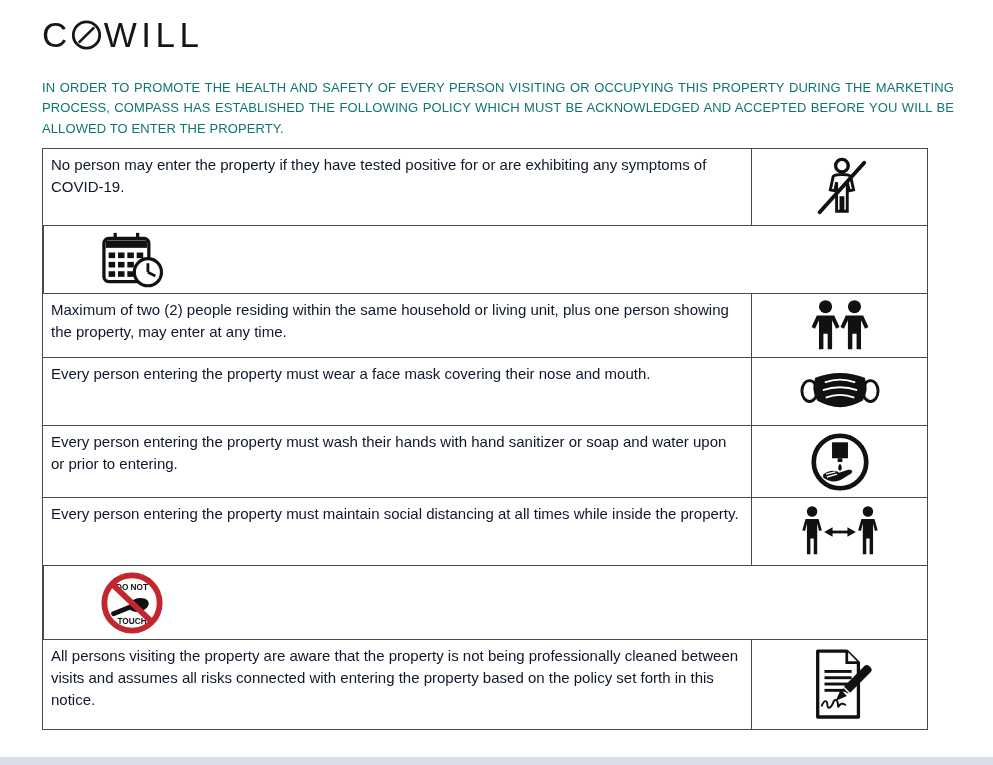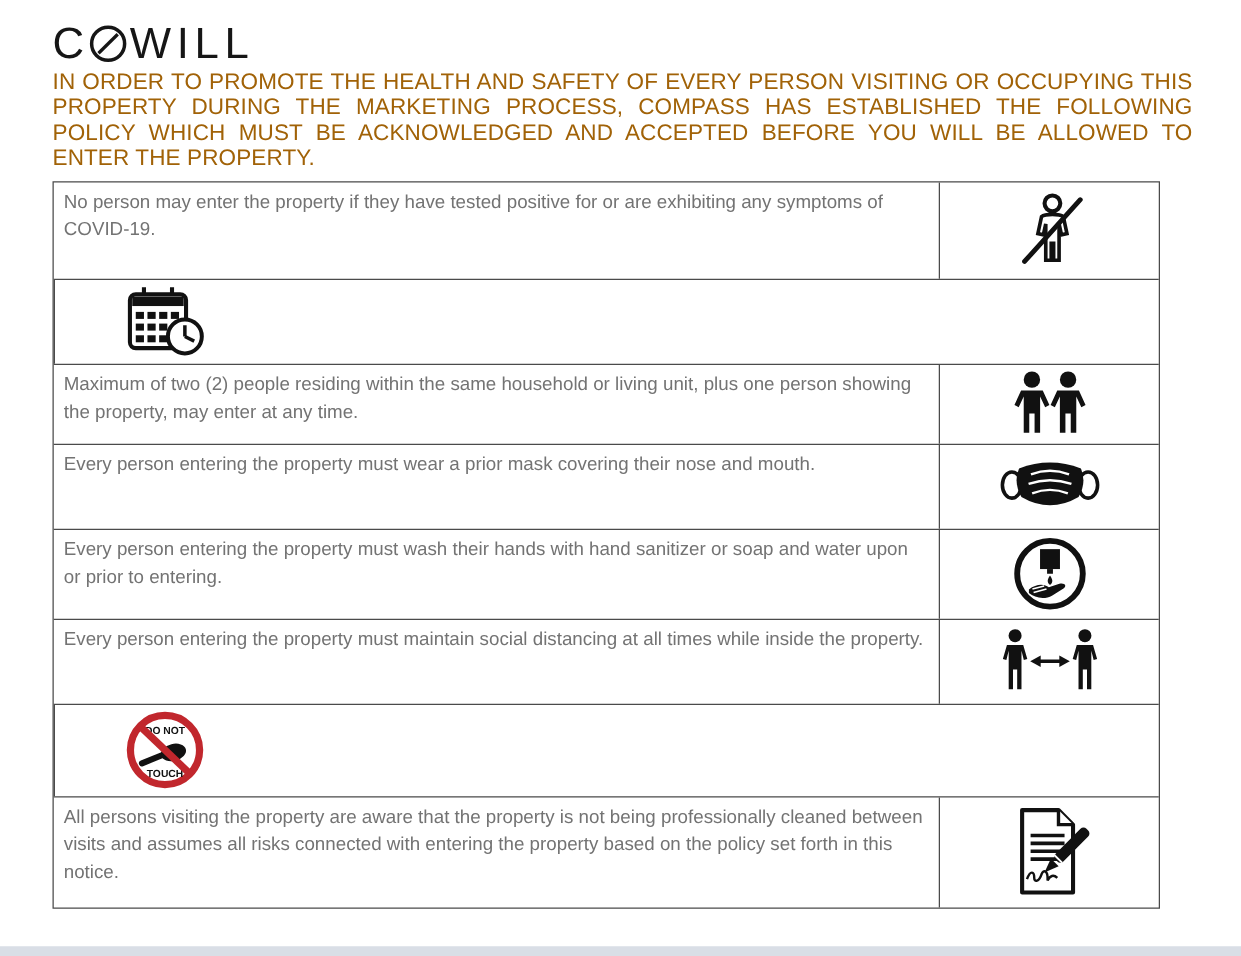--- a/index.html
+++ b/index.html
@@ -4,26 +4,26 @@
 <style>
   * { margin:0; padding:0; box-sizing:border-box; }
   html,body { width:993px; height:765px; background:#ffffff; font-family:"Liberation Sans", sans-serif; color:#1a1a1a; }
   .page { position:relative; width:993px; height:765px; background:#fff; overflow:hidden; }
   .content { padding:14px 41px 0 42px; }
 
   .logo-row { display:flex; align-items:center; height:36px; margin-top:2px; }
   .logo-row span { font-size:35px; font-weight:500; letter-spacing:4.5px; color:#161616; line-height:1; }
   .logo-o { margin:0 2px 0 -1px; display:block; }
 
-  .intro { margin-top:3px; width:912px; font-size:18px; line-height:20.3px; text-align:justify; color:#a16207; letter-spacing:.1px; }
+  .intro { margin-top:26px; width:912px; font-size:13px; line-height:20.3px; text-align:justify; color:#0f766e; letter-spacing:.1px; }
 
   .ptable { margin-top:9px; width:886px; border:1.5px solid #4a4a4a; }
   .prow { display:flex; }
   .prow + .prow { border-top:1.5px solid #4a4a4a; }
-  .cell-text { flex:1; padding:5px 10px 4px 8px; font-size:15px; line-height:22px; color:#737373; }
+  .cell-text { flex:1; padding:5px 10px 4px 8px; font-size:15px; line-height:22px; color:#0f172a; }
   .cell-icon { width:176px; border-left:1.5px solid #4a4a4a; display:flex; align-items:center; justify-content:center; }
   .h1{height:76.5px}.h2{height:68px}.h3{height:64px}.h4{height:68px}.h5{height:72px}.h6{height:68px}.h7{height:74px}.h8{height:89.5px}
 
   .bottom-bar { position:absolute; left:0; bottom:0; width:993px; height:8px; background:#d9dee6; }
 </style>
 </head>
 <body>
 
 <div class="page">
   <div class="content">
@@ -86,21 +86,21 @@
             </g>
             <g transform="translate(47,32)">
               <circle cx="0" cy="-24" r="6.8" fill="#111"></circle>
               <path d="M-9 -15 L9 -15 L14.5 -3 L11 -1.2 L6.8 -10 L6.8 20 L2.2 20 L2.2 4 L-2.2 4 L-2.2 20 L-6.8 20 L-6.8 -10 L-11 -1.2 L-14.5 -3 Z" fill="#111"></path>
             </g>
           </svg>
         </div>
       </div>
 
       <div class="prow h4">
-        <div class="cell-text">Every person entering the property must wear a prior mask covering their nose and mouth.</div>
+        <div class="cell-text">Every person entering the property must wear a face mask covering their nose and mouth.</div>
         <div class="cell-icon">
           <svg width="80" height="48" viewBox="0 0 84 50">
             <ellipse cx="10" cy="24" rx="8" ry="11" fill="none" stroke="#111" stroke-width="3"></ellipse>
             <ellipse cx="74" cy="24" rx="8" ry="11" fill="none" stroke="#111" stroke-width="3"></ellipse>
             <path d="M16 10 Q42 0 68 10 Q73 22 66 34 Q42 48 18 34 Q11 22 16 10 Z" fill="#111"></path>
             <path d="M26 15 Q42 9 58 15" stroke="#fff" stroke-width="2" fill="none"></path>
             <path d="M24 23 Q42 17 60 23" stroke="#fff" stroke-width="2" fill="none"></path>
             <path d="M27 31 Q42 25 57 31" stroke="#fff" stroke-width="2" fill="none"></path>
           </svg>
         </div>

